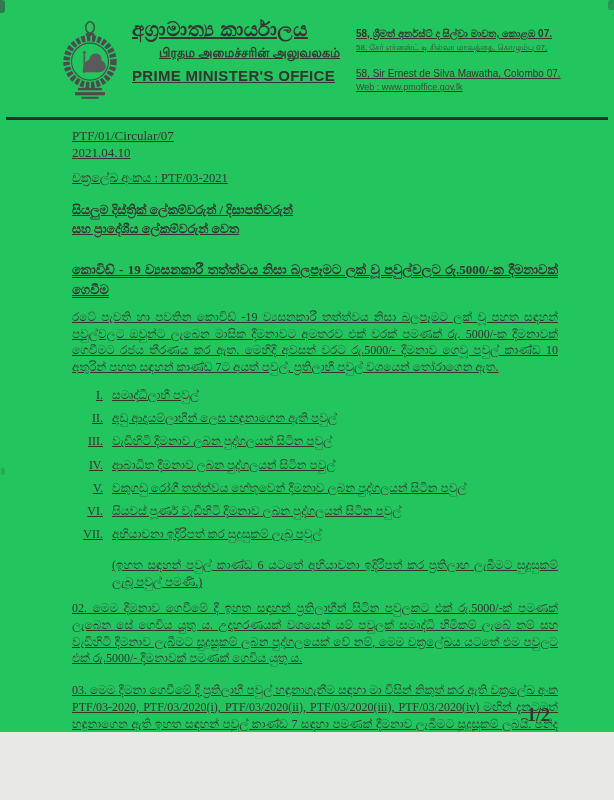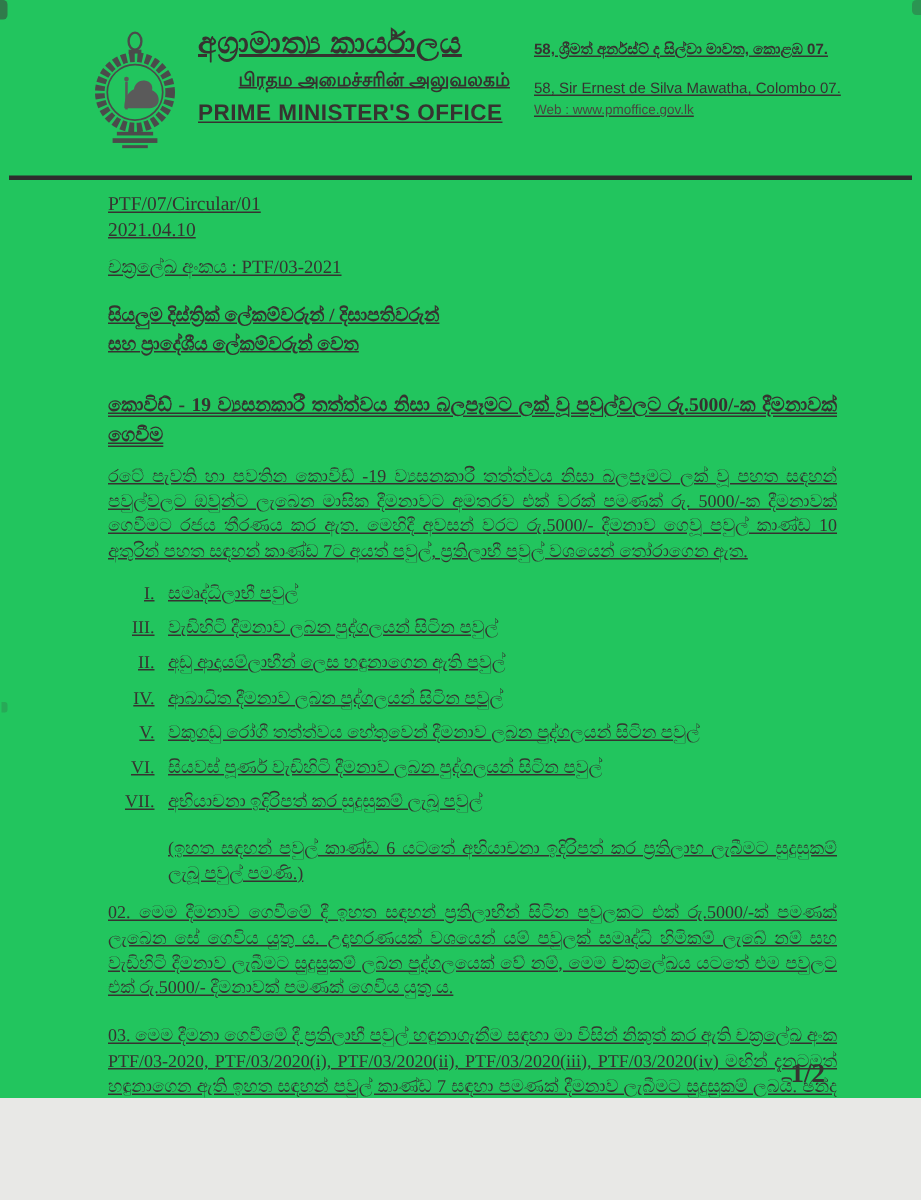--- a/index.html
+++ b/index.html
@@ -86,53 +86,54 @@
         <rect x="33" y="107.5" width="24" height="2.8" fill="#4b4b4b"></rect>
       </svg>
     </div>
     <div class="names">
       <div class="name-si">අග්‍රාමාත්‍ය කාර්යාලය</div>
       <div class="name-ta">பிரதம அமைச்சரின் அலுவலகம்</div>
       <div class="name-en">PRIME MINISTER'S OFFICE</div>
     </div>
     <div class="addr">
       <div class="addr-si">58, ශ්‍රීමත් අර්නස්ට් ද සිල්වා මාවත, කොළඹ 07.</div>
+      <div class="addr-ta">58, சேர் எர்னஸ்ட் டி சில்வா மாவத்தை, கொழும்பு 07,</div>
       <div class="addr-en">58, Sir Ernest de Silva Mawatha, Colombo 07.</div>
       <div class="addr-web">Web : www.pmoffice.gov.lk</div>
     </div>
   </div>
   <div class="rule"></div>
 
   <div class="ref-block">
-    <div>PTF/07/Circular/01</div>
+    <div>PTF/01/Circular/07</div>
     <div>2021.04.10</div>
   </div>
   <div class="circular-line">චක්‍රලේඛ අංකය : PTF/03-2021</div>
 
   <div class="recipients">
     <div>සියලුම දිස්ත්‍රික් ලේකම්වරුන් / දිසාපතිවරුන්</div>
     <div>සහ ප්‍රාදේශීය ලේකම්වරුන් වෙත</div>
   </div>
 
   <div class="subject">කොවිඩ් - 19 ව්‍යසනකාරී තත්ත්වය නිසා බලපෑමට ලක් වූ පවුල්වලට රු.5000/-ක දීමනාවක් ගෙවීම</div>
 
   <div class="para">රටේ පැවති හා පවතින කොවිඩ් -19 ව්‍යසනකාරී තත්ත්වය නිසා බලපෑමට ලක් වූ පහත සඳහන් පවුල්වලට ඔවුන්ට ලැබෙන මාසික දීමනාවට අමතරව එක් වරක් පමණක් රු. 5000/-ක දීමනාවක් ගෙවීමට රජය තීරණය කර ඇත. මෙහිදී අවසන් වරට රු.5000/- දීමනාව ගෙවූ පවුල් කාණ්ඩ 10 අතුරින් පහත සඳහන් කාණ්ඩ 7ට අයත් පවුල්, ප්‍රතිලාභී පවුල් වශයෙන් තෝරාගෙන ඇත.</div>
 
   <div class="list">
     <div class="list-row">
       <span class="numeral">I.</span>
       <span class="item-text">සමෘද්ධිලාභී පවුල්</span>
     </div>
     <div class="list-row">
+      <span class="numeral">II.</span>
+      <span class="item-text">අඩු ආදායම්ලාභීන් ලෙස හඳුනාගෙන ඇති පවුල්</span>
+    </div>
+    <div class="list-row">
       <span class="numeral">III.</span>
       <span class="item-text">වැඩිහිටි දීමනාව ලබන පුද්ගලයන් සිටින පවුල්</span>
-    </div>
-    <div class="list-row">
-      <span class="numeral">II.</span>
-      <span class="item-text">අඩු ආදායම්ලාභීන් ලෙස හඳුනාගෙන ඇති පවුල්</span>
     </div>
     <div class="list-row">
       <span class="numeral">IV.</span>
       <span class="item-text">ආබාධිත දීමනාව ලබන පුද්ගලයන් සිටින පවුල්</span>
     </div>
     <div class="list-row">
       <span class="numeral">V.</span>
       <span class="item-text">වකුගඩු රෝගී තත්ත්වය හේතුවෙන් දීමනාව ලබන පුද්ගලයන් සිටින පවුල්</span>
     </div>
     <div class="list-row">

